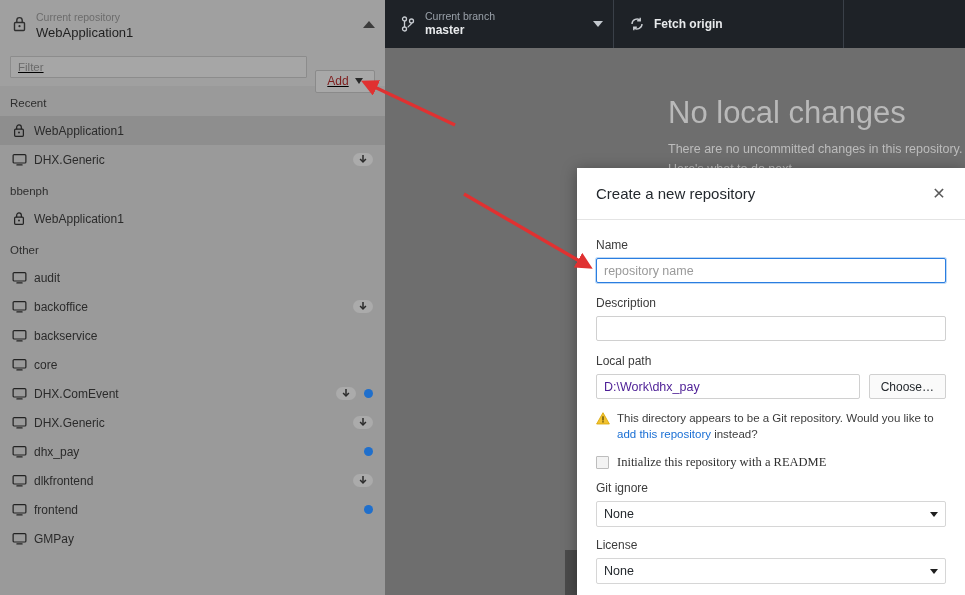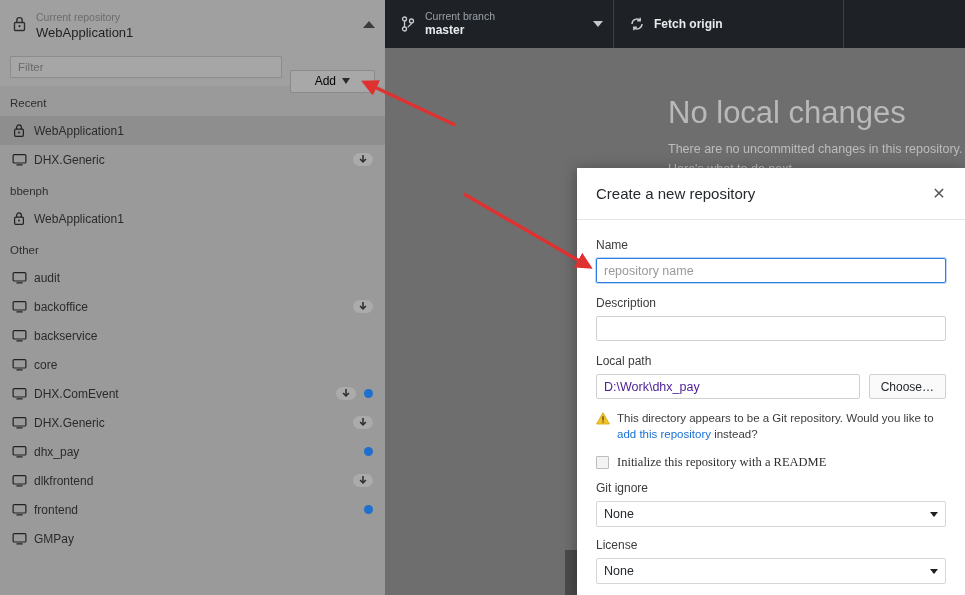--- a/index.html
+++ b/index.html
@@ -71,35 +71,35 @@
   .sb-header-label { font-size: 10.5px; color: #6c6c6c; line-height: 13px; }
   .sb-header-value { font-size: 13px; color: #1f1f1f; line-height: 16px; }
   .sb-collapse {
     width: 0; height: 0; margin-left: 6px;
     border-left: 6px solid transparent; border-right: 6px solid transparent;
     border-bottom: 7px solid #3c3c3c;
   }
 
   .sb-filterbar {
     height: 38px; display: flex; align-items: center; gap: 8px;
-    padding: 0 10px 0 10px; background: #a0a0a0;
+    padding: 0 10px 0 10px; background: #a0a0a0; text-decoration: underline;
   }
   .sb-filter {
     flex: 1 1 auto; height: 22px; background: #a6a6a6;
     border: 1px solid #8c8c8c; border-radius: 1px;
     font-size: 11.5px; color: #3e3e3e; padding: 0 7px;
     font-family: "Liberation Sans", sans-serif;
   }
   .sb-filter::placeholder { color: #6a6a6a; }
   .sb-add {
     flex: 0 0 auto; height: 23px; min-width: 60px;
     background: #a8a8a8; border: 1px solid #8a8a8a; border-radius: 2px;
     display: flex; align-items: center; justify-content: center; gap: 6px;
-    font-size: 12px; color: #000000; cursor: pointer;
-    padding: 0 24px;
+    font-size: 12px; color: #7f1d1d; cursor: pointer;
+    padding: 0 11px;
     margin-top: 28px;
   }
   .sb-add-caret {
     width: 0; height: 0;
     border-left: 4.5px solid transparent; border-right: 4.5px solid transparent;
     border-top: 6px solid #2a2a2a;
   }
 
   .sb-list { height: 509px; overflow: hidden; }
   .sb-group {

